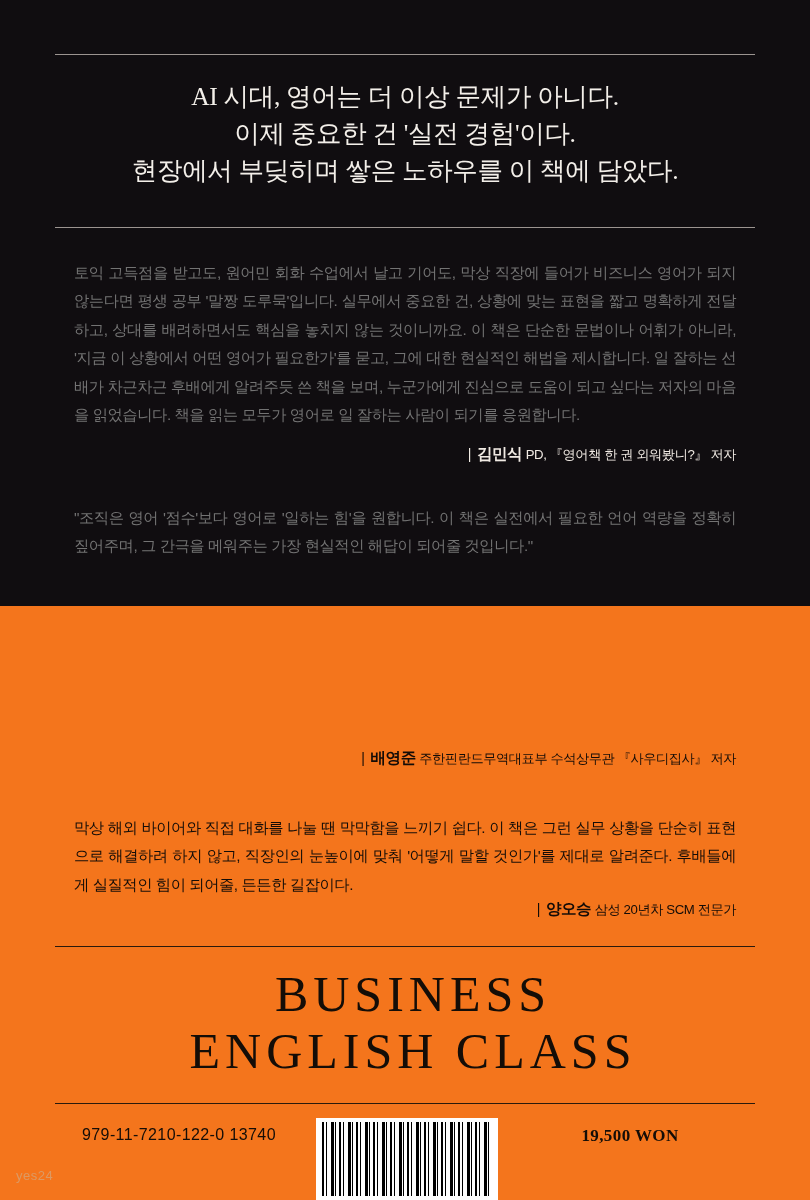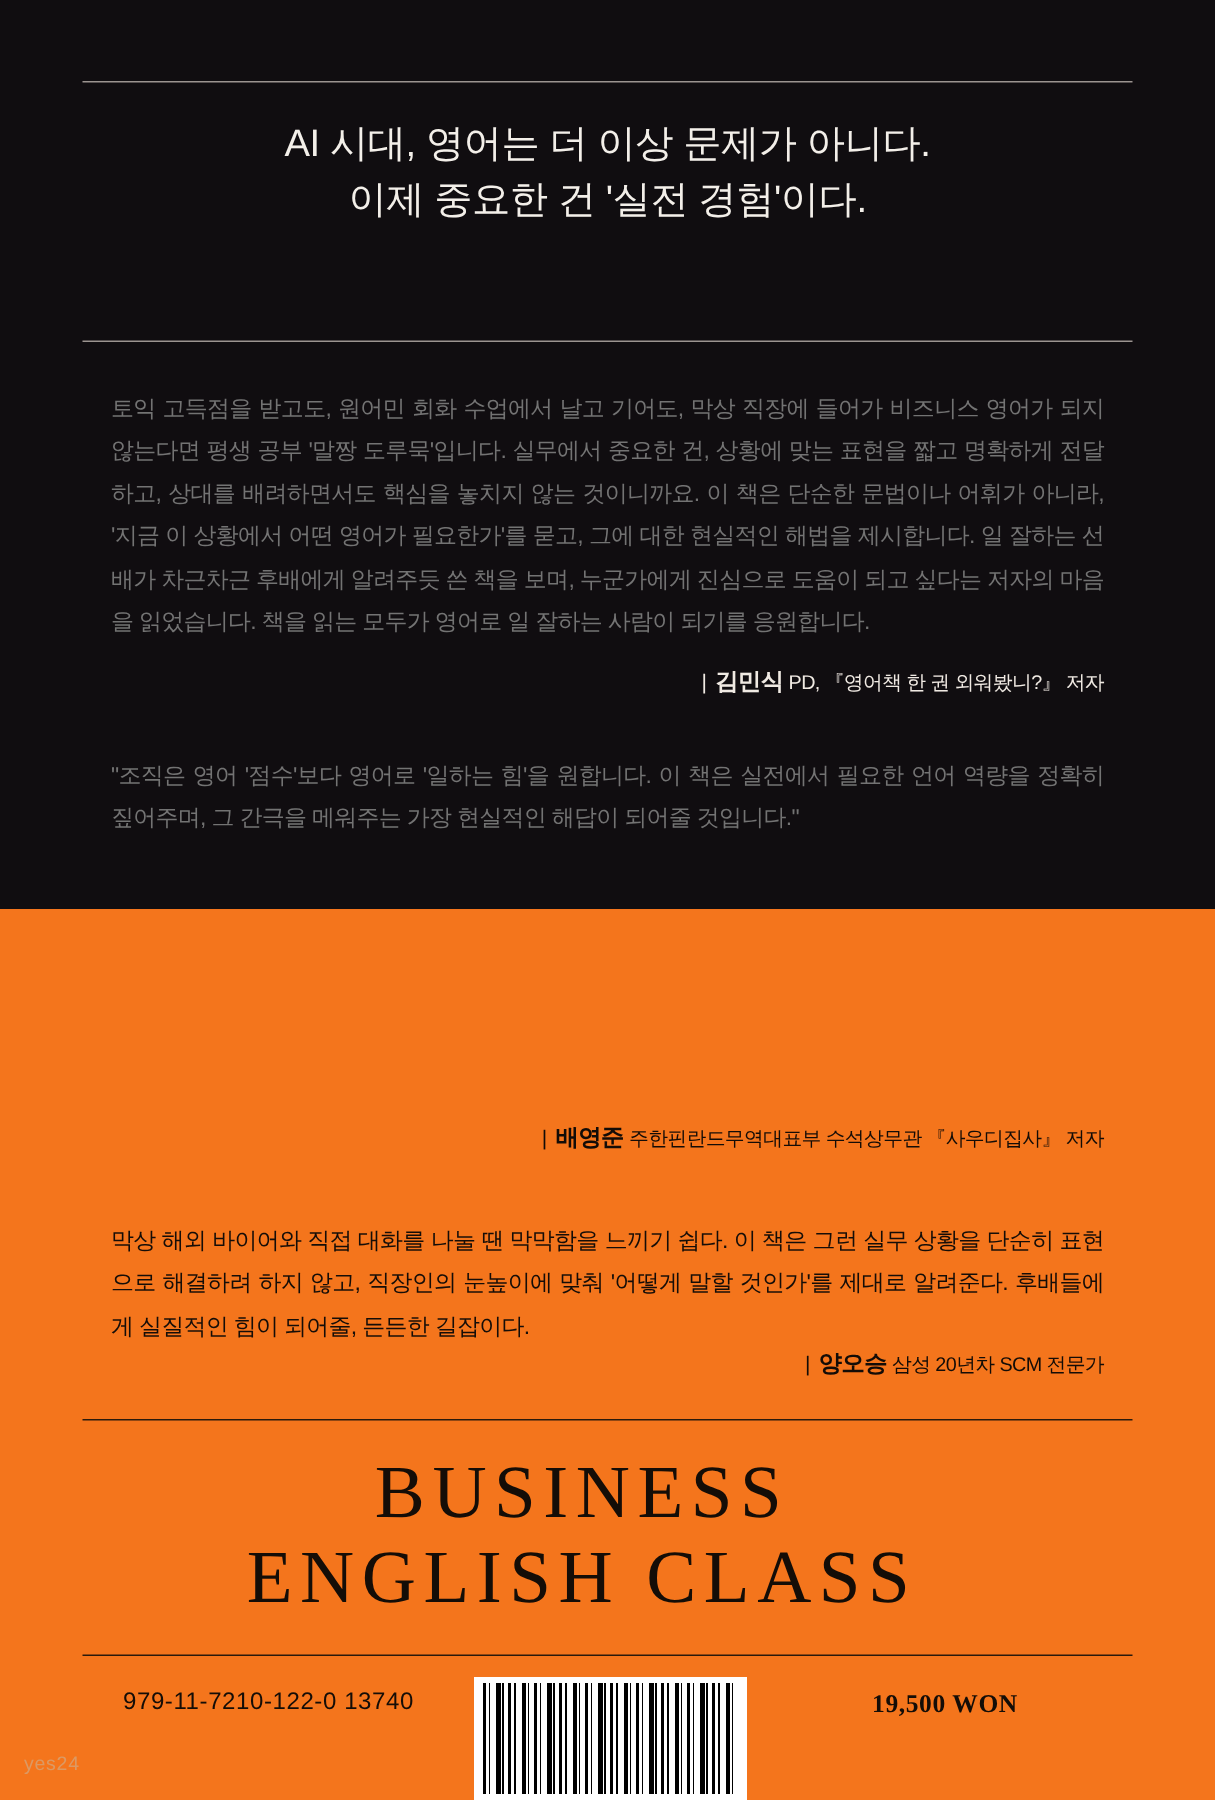--- a/index.html
+++ b/index.html
@@ -38,21 +38,21 @@
   .rule-top { left: 55px; top: 54px; width: 700px; background: #9b9490; }
   .rule-mid { left: 55px; top: 227px; width: 700px; background: #9b9490; }
 
   .headline {
     position: absolute;
     left: 55px;
     top: 78px;
     width: 700px;
     text-align: center;
     color: #f3efe9;
-    font-family: Liberation Sans, sans-serif;
+    font-family: Liberation Serif, serif;
     font-size: 25.5px;
     line-height: 37px;
     letter-spacing: -0.3px;
   }
   .headline div { white-space: nowrap; }
 
   
   .para {
     position: absolute;
     font-family: "Liberation Sans", sans-serif;
@@ -96,21 +96,21 @@
   #p3 { left: 74px; top: 635px; width: 662px; }
   #a3 { left: 36px; top: 748px; }
 
   #p4 { left: 74px; top: 814px; width: 662px; }
   #a4 { left: 36px; top: 899px; }
 
   
   .rule-title { left: 55px; top: 946px; width: 700px; height: 1px; background: #2a1a0c; }
   .book-title {
     position: absolute;
-    left: 38px;
+    left: 63px;
     top: 966px;
     width: 700px;
     text-align: center;
     font-family: "Liberation Serif", serif;
     color: #140d07;
     font-size: 50px;
     line-height: 57px;
     letter-spacing: 5px;
   }
   .rule-bottom { left: 55px; top: 1103px; width: 700px; height: 1px; background: #2a1a0c; }
@@ -176,20 +176,21 @@
 <div id="page">
 
   <div class="band-dark"></div>
   <div class="band-orange"></div>
 
   <div class="rule rule-top"></div>
 
   <div class="headline">
     <div>AI 시대, 영어는 더 이상 문제가 아니다.</div>
     <div>이제 중요한 건 '실전 경험'이다.</div>
+    <div>현장에서 부딪히며 쌓은 노하우를 이 책에 담았다.</div>
   </div>
 
   <div class="rule rule-mid"></div>
 
   <div class="para dark" id="p1">토익 고득점을 받고도, 원어민 회화 수업에서 날고 기어도, 막상 직장에 들어가 비즈니스 영어가 되지 않는다면 평생 공부 '말짱 도루묵'입니다. 실무에서 중요한 건, 상황에 맞는 표현을 짧고 명확하게 전달하고, 상대를 배려하면서도 핵심을 놓치지 않는 것이니까요. 이 책은 단순한 문법이나 어휘가 아니라, '지금 이 상황에서 어떤 영어가 필요한가'를 묻고, 그에 대한 현실적인 해법을 제시합니다. 일 잘하는 선배가 차근차근 후배에게 알려주듯 쓴 책을 보며, 누군가에게 진심으로 도움이 되고 싶다는 저자의 마음을 읽었습니다. 책을 읽는 모두가 영어로 일 잘하는 사람이 되기를 응원합니다.</div>
   <div class="attrib dark" id="a1">
     <span class="bar">|</span><span class="who">김민식</span>
     <span class="role">PD, 『영어책 한 권 외워봤니?』 저자</span>
   </div>
 

